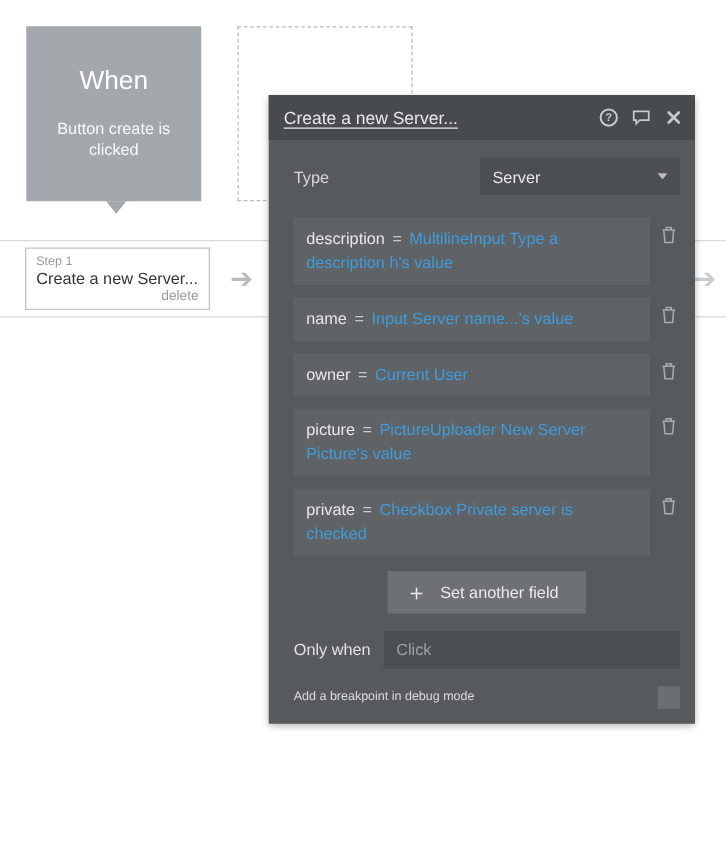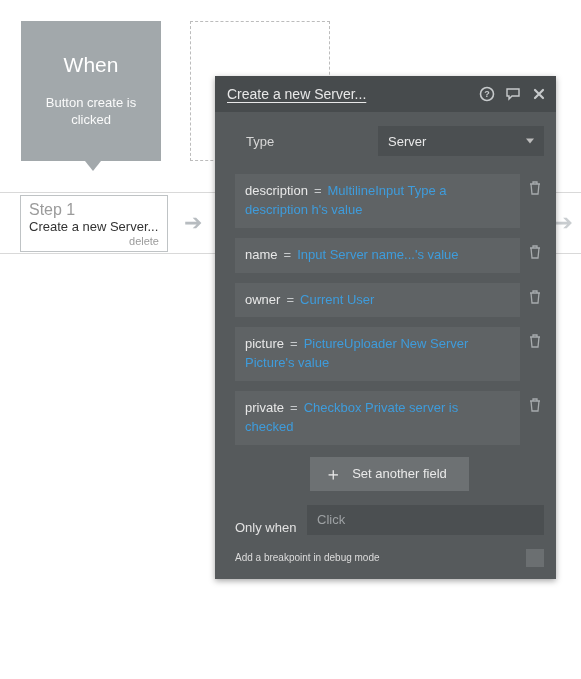--- a/index.html
+++ b/index.html
@@ -84,21 +84,21 @@
   }
   .step-card {
     width: 148px;
     border: 1px solid #bfc3c5;
     background: #fff;
     padding: 5px 8px 4px 8px;
     position: relative;
   }
   .step-card .step-label {
     color: #9b9b9b;
-    font-size: 16px;
+    font-size: 10px;
   }
   .step-card .step-title {
     font-size: 13px;
     color: #333;
     white-space: nowrap;
     overflow: hidden;
     text-overflow: ellipsis;
   }
   .step-card .step-delete {
     font-size: 11px;
@@ -157,23 +157,22 @@
     align-items: center;
     justify-content: center;
     cursor: pointer;
   }
   .panel-body {
     padding: 14px 12px 0 20px;
   }
   .type-row {
     display: flex;
     align-items: center;
-    gap: 12px;
+    gap: 29px;
     margin-bottom: 18px;
-    margin-left: 11px;
   }
   .type-row .lbl { flex: 0 0 120px; color: #d7d7d7; }
   .type-select {
     flex: 1;
     background: #4b4f51;
     border: none;
     color: #e8e8e8;
     height: 30px;
     padding: 0 28px 0 10px;
     position: relative;
@@ -233,21 +232,21 @@
   }
   .set-another .plus { font-size: 18px; line-height: 1; }
   .add-all {
     text-align: right;
     color: #c9cccd;
     font-size: 12px;
     margin: 4px 2px 10px 0;
   }
   .only-row {
     display: flex;
-    align-items: flex-end;
+    align-items: center;
     gap: 10px;
     margin: 14px 0 14px 0;
   }
   .only-row .lbl { color: #e2e2e2; flex: 0 0 62px; }
   .only-input {
     flex: 1;
     background: #4b4f51;
     border: none;
     color: #e8e8e8;
     height: 30px;

